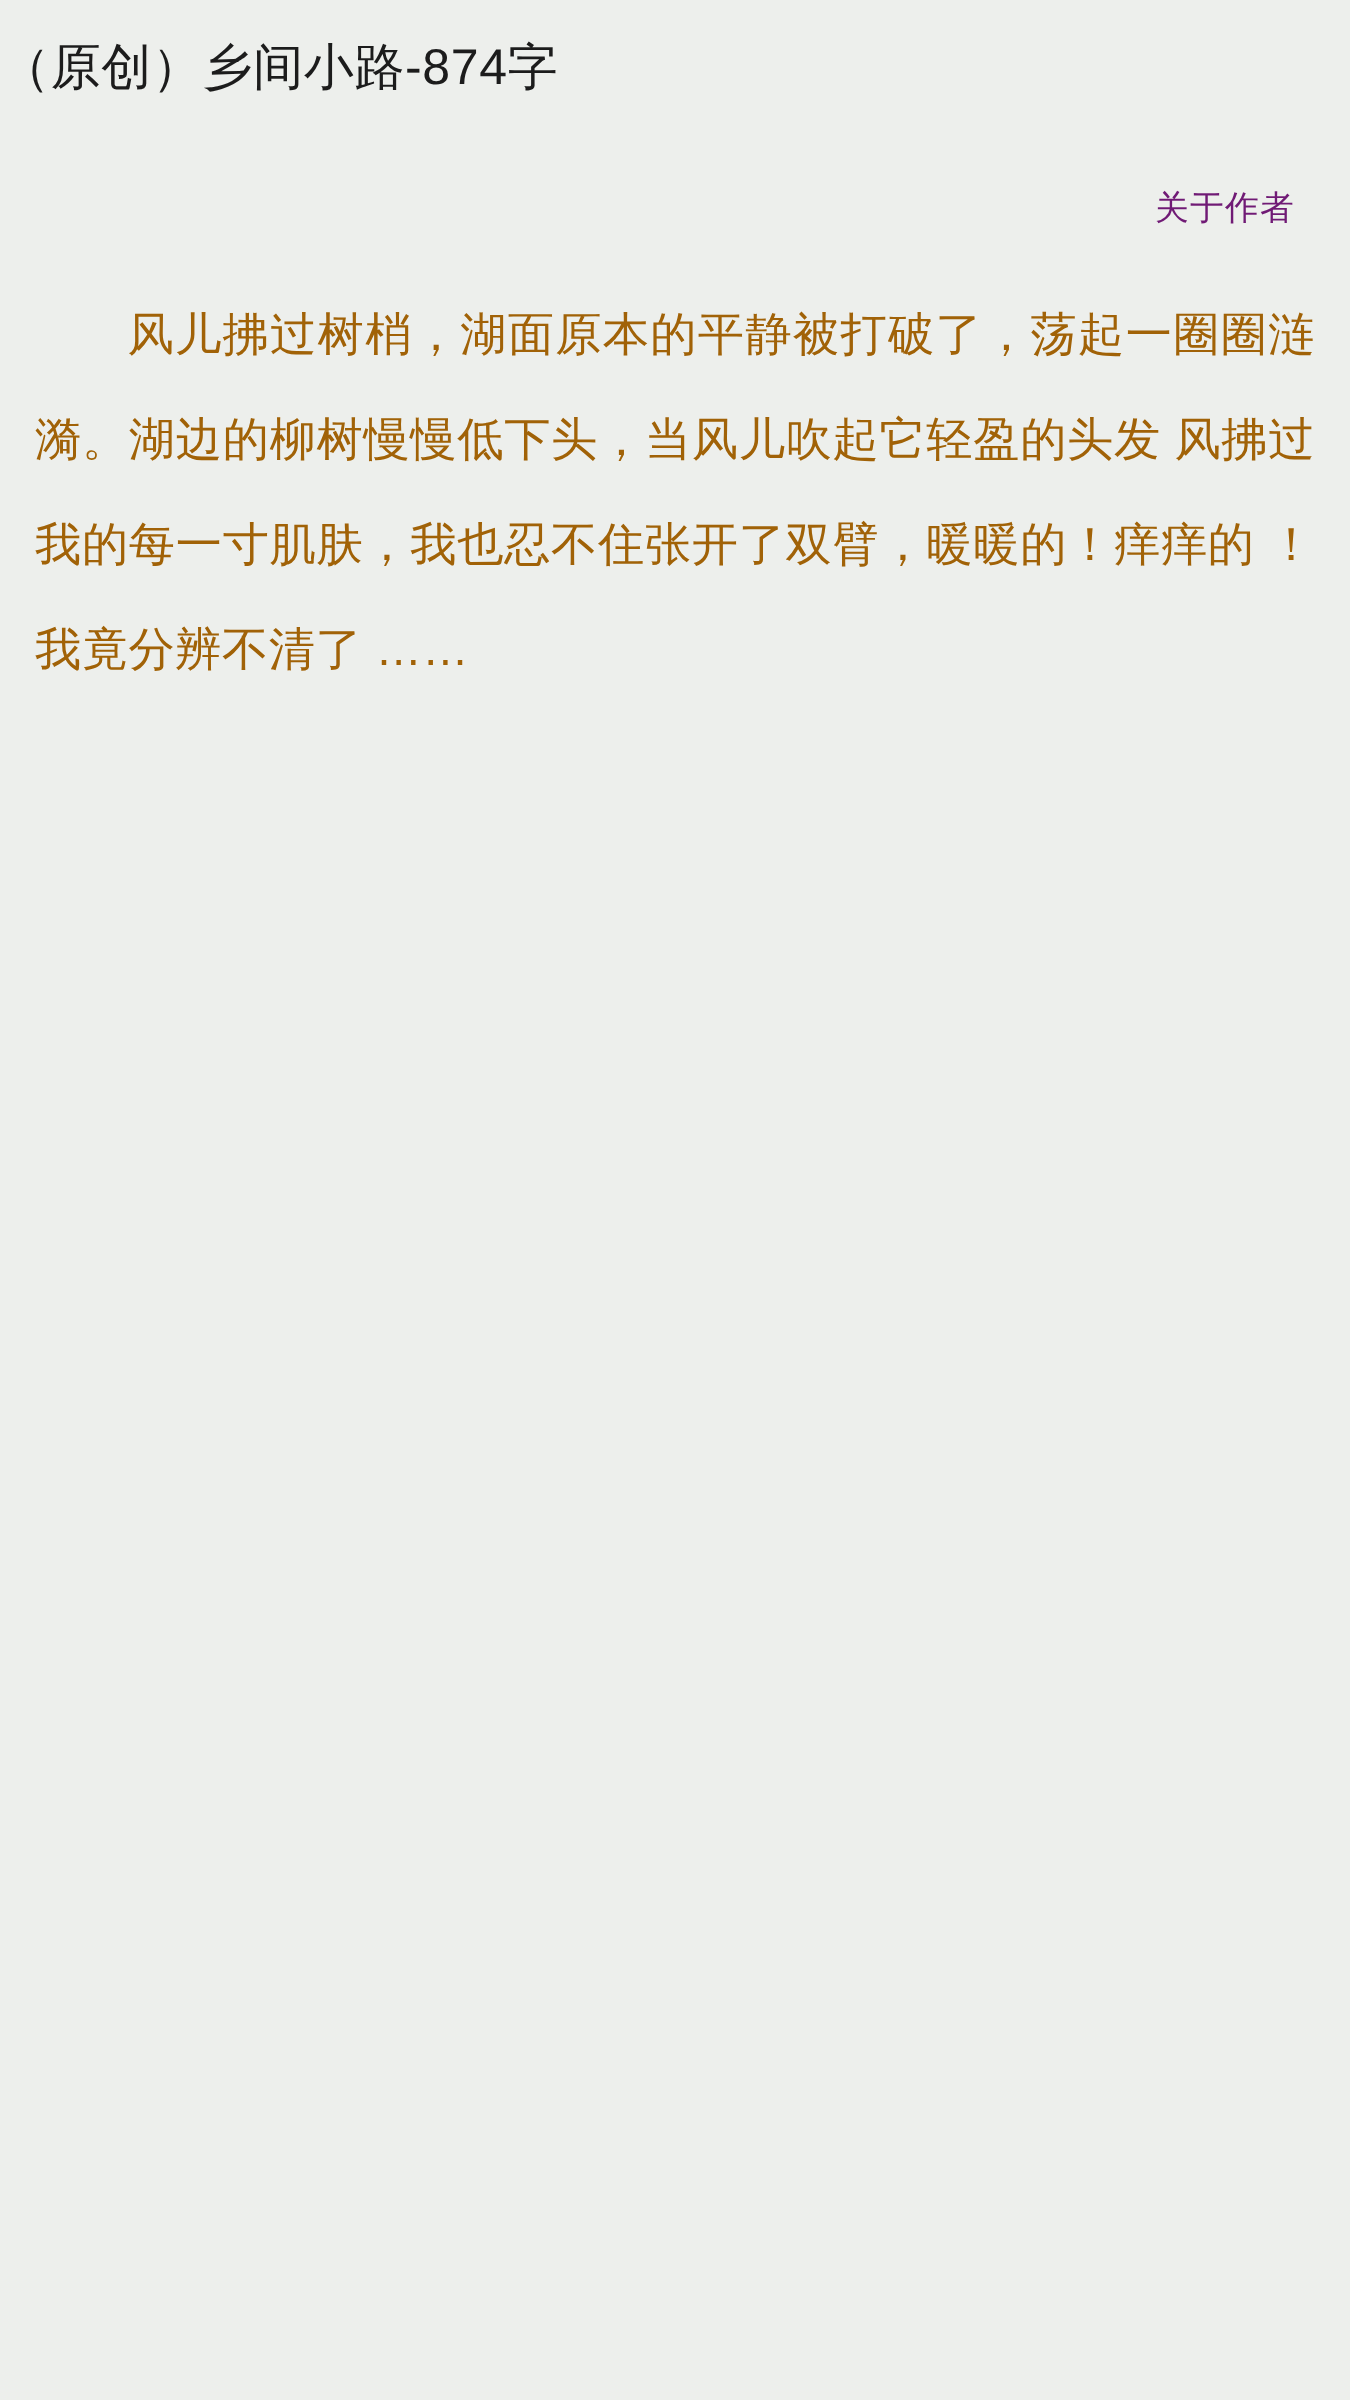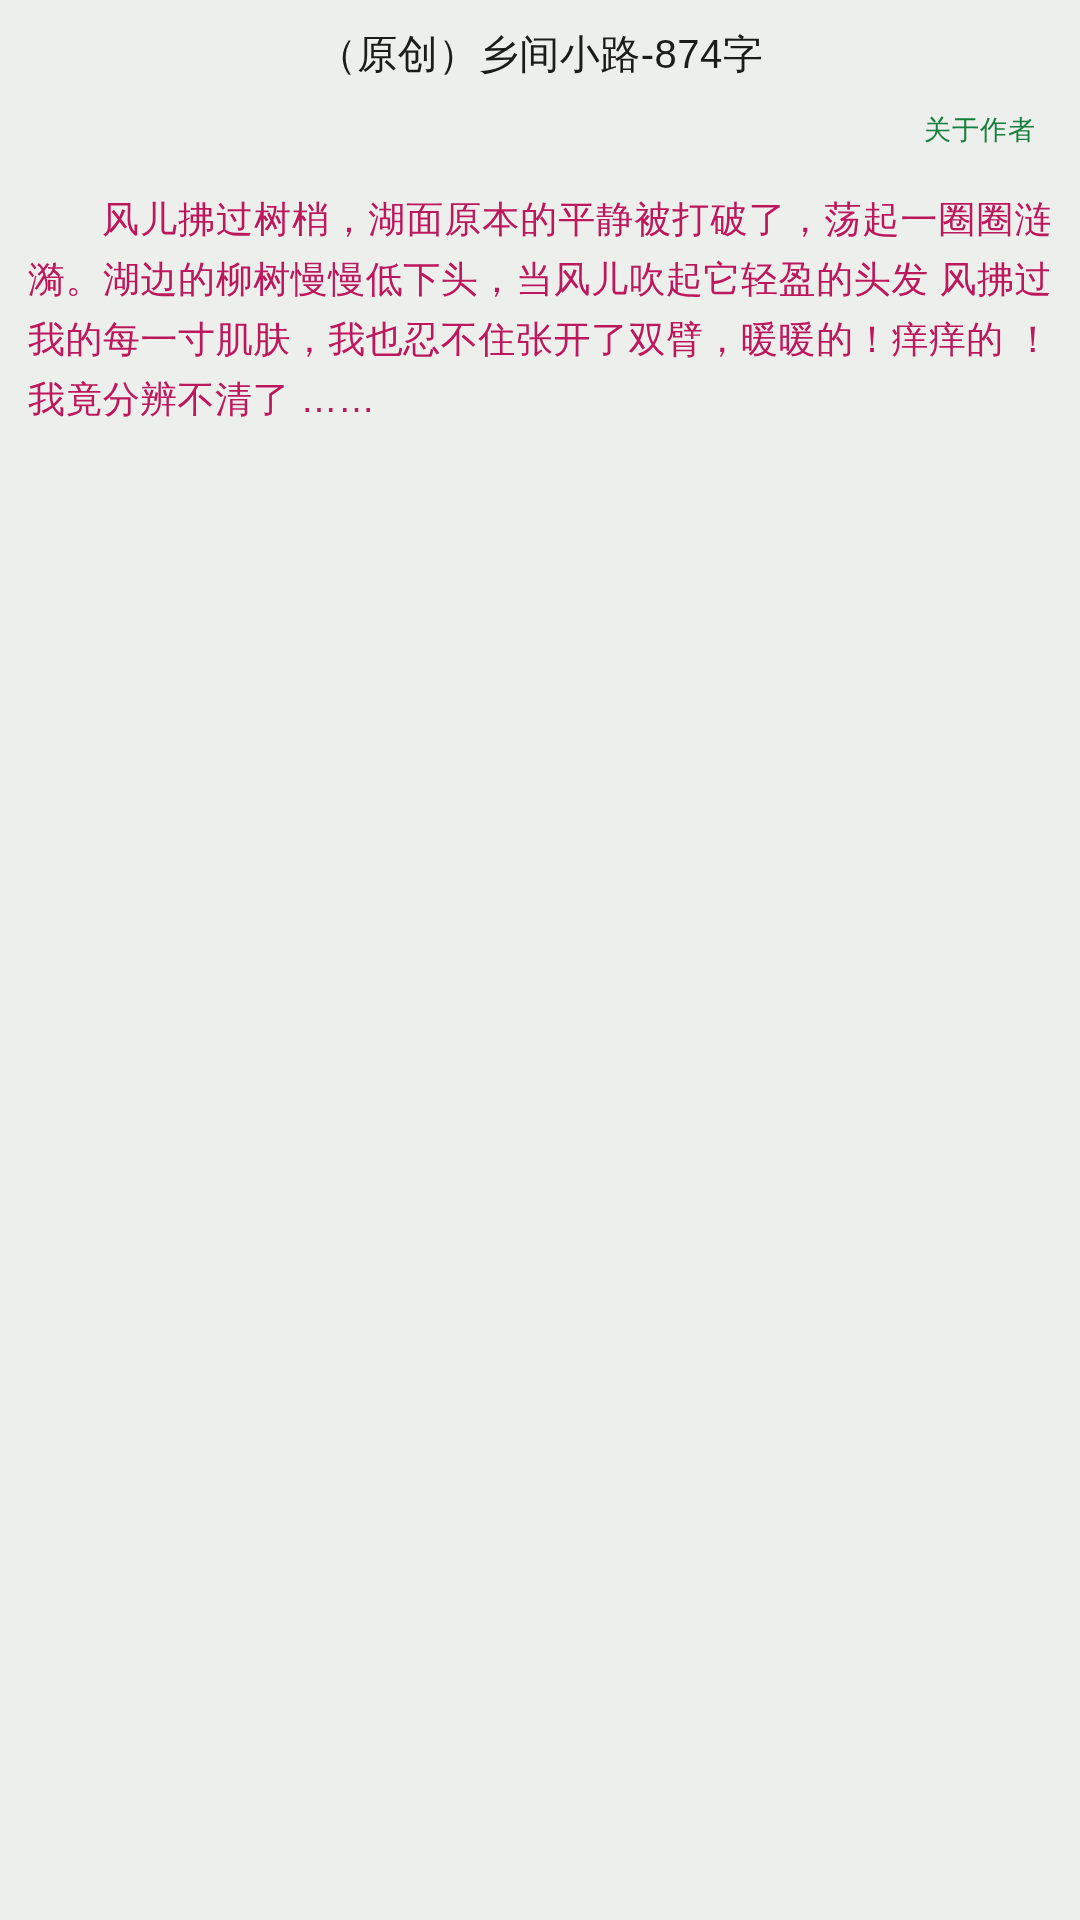--- a/index.html
+++ b/index.html
@@ -15,49 +15,49 @@
     overflow: hidden;
   }
   .page {
     width: 1080px;
     height: 1920px;
     box-sizing: border-box;
     padding: 0;
     position: relative;
   }
   .doc-title {
-    text-align: center;
     font-size: 40px;
     line-height: 1.2;
     font-weight: 400;
     color: #1c1c1c;
     padding-top: 30px;
     letter-spacing: 0.5px;
   }
   .author-link-row {
     display: flex;
     justify-content: flex-end;
     padding: 34px 44px 0 0;
   }
   .author-link {
-    color: #15803d;
+    color: #701a75;
     font-size: 27px;
     letter-spacing: 1px;
     text-decoration: none;
     cursor: pointer;
+    margin-top: 36px;
   }
   .body-text {
     padding: 42px 28px 0 28px;
   }
   .para {
     font-size: 37px;
-    line-height: 60px;
+    line-height: 84px;
     text-indent: 74px;
     margin: 0 0 8px 0;
-    color: #be185d;
+    color: #a16207;
     letter-spacing: 0.4px;
     text-align: justify;
     word-break: break-all;
   }
 </style>
 </head>
 <body>
 
 <div class="page">
 

